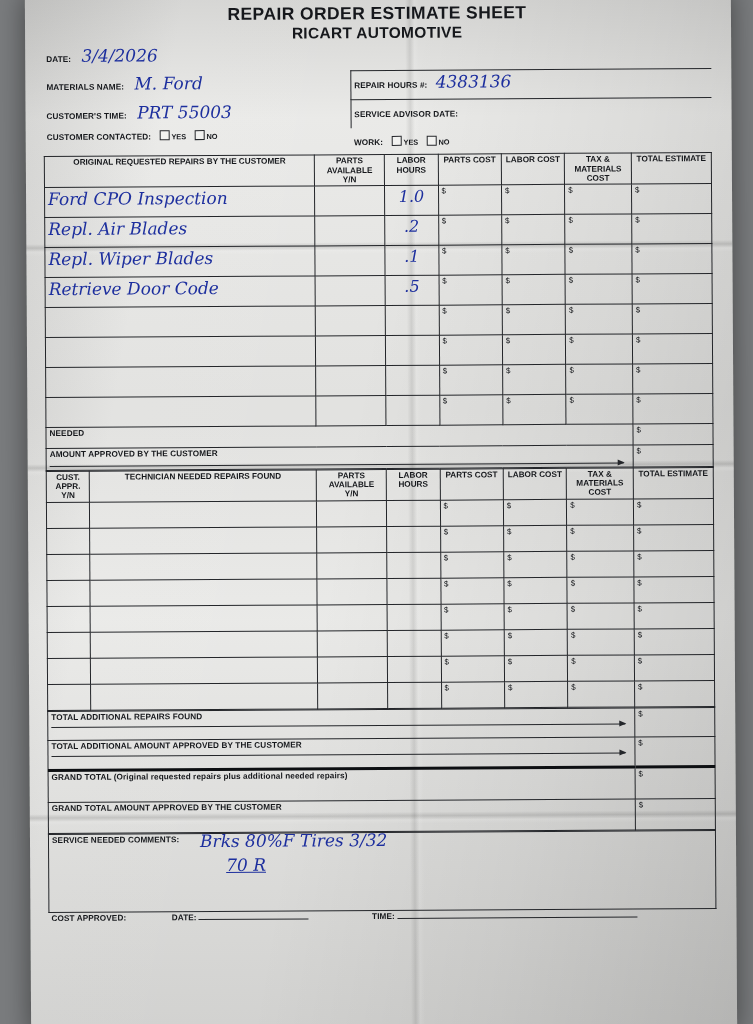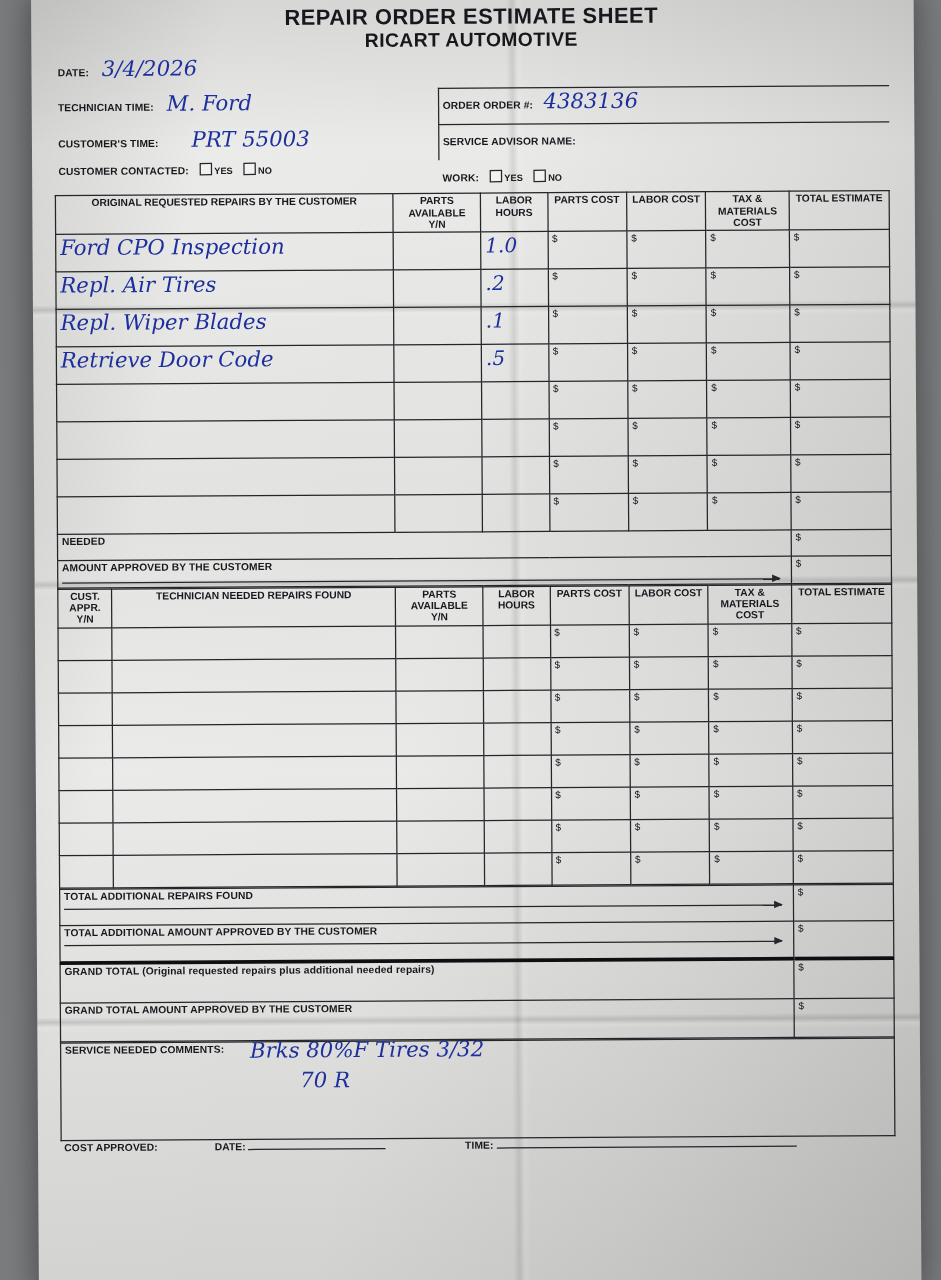--- a/index.html
+++ b/index.html
@@ -76,21 +76,21 @@
   }
   table.tbl td {
     border: 1px solid #24262a;
     vertical-align: top;
     padding: 1px 3px;
     font-size: 8.2px;
     height: 14px;
   }
   .lbl { font-size: 8.2px; font-weight: bold; letter-spacing: 0.1px; }
   .lbl-sm { font-size: 7.4px; font-weight: bold; }
-  .ctr { }
+  .ctr { text-align: center; }
   .mid { vertical-align: middle; }
   .nb { border: none !important; }
 
   .hdr-cell {
     text-align: center;
     vertical-align: middle;
     font-size: 8px;
     font-weight: bold;
     line-height: 1.12;
     padding: 3px 1px;
@@ -167,35 +167,35 @@
         <tbody>
             <tr>
           <td class="nb" style="height:26px">
             <span class="lbl">DATE:</span>
             <span class="hand" style="margin-left:8px">3/4/2026</span>
           </td>
           <td class="nb"></td>
         </tr>
         <tr>
           <td class="nb" style="height:26px">
-            <span class="lbl">TECHNICIAN TIME:</span>
+            <span class="lbl">MATERIALS NAME:</span>
             <span class="hand" style="margin-left:8px">M. Ford</span>
           </td>
           <td style="border-left:1px solid #24262a;border-top:1px solid #24262a;border-right:none;height:26px">
-            <span class="lbl">ORDER ORDER #:</span>
+            <span class="lbl">REPAIR HOURS #:</span>
             <span class="hand" style="margin-left:6px">4383136</span>
           </td>
         </tr>
         <tr>
           <td class="nb" style="height:26px">
             <span class="lbl">CUSTOMER'S TIME:</span>
-            <span class="hand" style="margin-left:24px">PRT 55003</span>
+            <span class="hand" style="margin-left:8px">PRT 55003</span>
           </td>
           <td style="border-left:1px solid #24262a;border-top:1px solid #24262a;border-right:none;border-bottom:none;height:26px">
-            <span class="lbl">SERVICE ADVISOR NAME:</span>
+            <span class="lbl">SERVICE ADVISOR DATE:</span>
             <span class="hand" style="margin-left:6px"></span>
           </td>
         </tr>
         <tr>
           <td class="nb" style="height:22px">
             <span class="lbl">CUSTOMER CONTACTED:</span>
             <span class="chk"></span><span class="lbl-sm">YES</span>
             <span class="chk"></span><span class="lbl-sm">NO</span>
           </td>
           <td class="nb" style="padding-top:8px">
@@ -242,21 +242,21 @@
         <tr class="row-task">
           <td><span class="hand">Ford CPO Inspection</span></td>
           <td><span class="hand"></span></td>
           <td class="ctr"><span class="hand num">1.0</span></td>
           <td><span class="dollar">$</span></td>
           <td><span class="dollar">$</span></td>
           <td><span class="dollar">$</span></td>
           <td><span class="dollar">$</span></td>
         </tr>
         <tr class="row-task">
-          <td><span class="hand">Repl. Air Tires</span></td>
+          <td><span class="hand">Repl. Air Blades</span></td>
           <td><span class="hand"></span></td>
           <td class="ctr"><span class="hand num">.2</span></td>
           <td><span class="dollar">$</span></td>
           <td><span class="dollar">$</span></td>
           <td><span class="dollar">$</span></td>
           <td><span class="dollar">$</span></td>
         </tr>
         <tr class="row-task">
           <td><span class="hand">Repl. Wiper Blades</span></td>
           <td><span class="hand"></span></td>
@@ -486,21 +486,21 @@
       </tbody>
         </table>
 
       <table class="tbl">
         <tbody>
             <tr class="cmt-area">
           <td>
             <div class="handwrap" style="position:relative;height:74px">
               <span class="lbl">SERVICE NEEDED COMMENTS:</span>
               <span class="hand hand-abs" style="left:148px; top:-4px;">Brks 80%F    Tires 3/32</span>
-              <span class="hand hand-abs" style="left:188px; top:20px;">70 R</span>
+              <span class="hand hand-abs" style="left:174px; top:20px;text-decoration:underline;">70 R</span>
             </div>
           </td>
         </tr>
       </tbody>
         </table>
 
       <table class="tbl">
         <colgroup>
             <col style="width:18%">
             <col style="width:30%">

